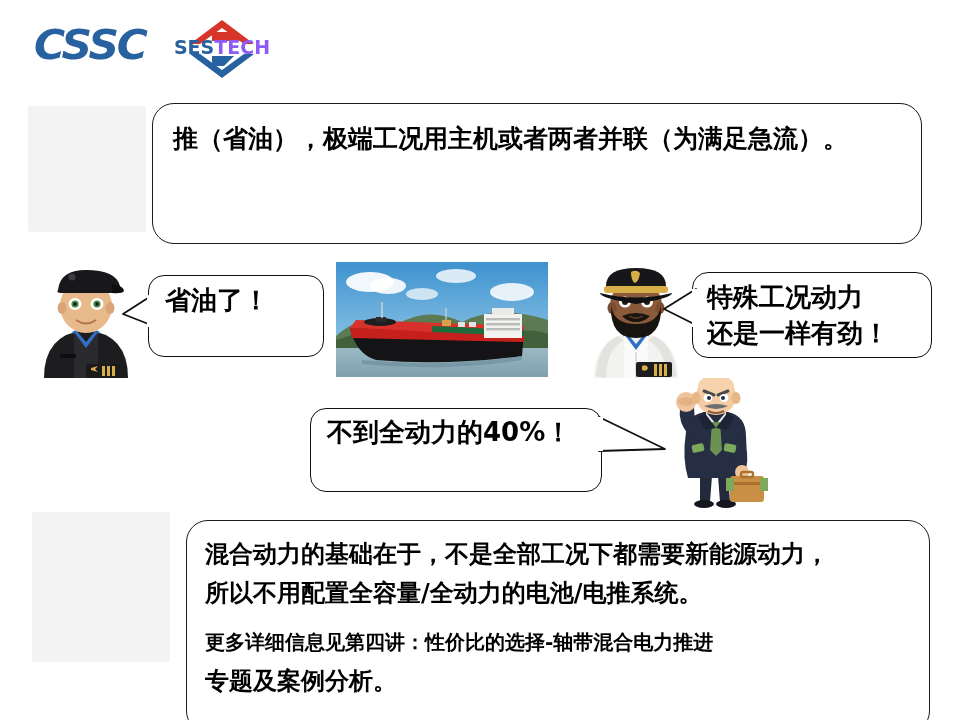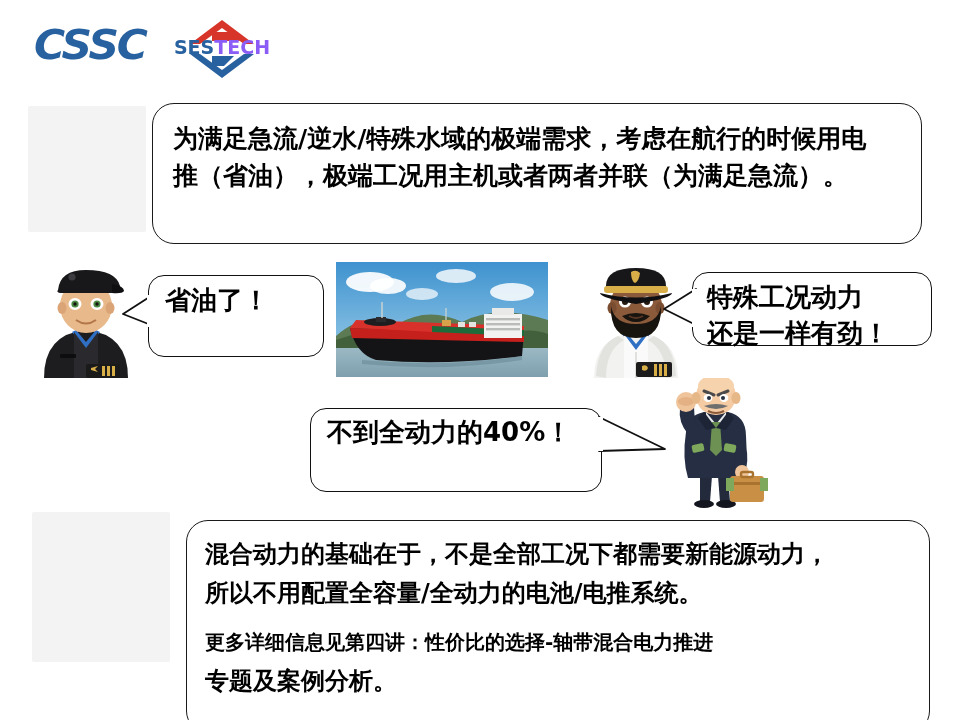--- a/index.html
+++ b/index.html
@@ -106,21 +106,20 @@
 
       <path d="M33 104 L59 98 L59 126 L33 126 Z" fill="#e8892a"></path>
       <path d="M85 104 L59 98 L59 126 L85 126 Z" fill="#f2a94f"></path>
       <line x1="59" y1="98" x2="59" y2="126" stroke="#b56516" stroke-width="2"></line>
       <ellipse cx="34" cy="114" rx="8" ry="10" fill="#fbd9b6"></ellipse>
       <ellipse cx="84" cy="114" rx="8" ry="10" fill="#fbd9b6"></ellipse>
     </svg>
   </div>
 
   <div class="tbox" style="left:152px;top:103px;width:770px;height:141px;padding:16px 18px 0 20px;">
-    <div class="line" style="font-size:25px;line-height:37px;letter-spacing:0px;">为满足急流/逆水/特殊水域的极端需求，考虑在航行的时候用电</div>
     <div class="line" style="font-size:25px;line-height:37px;letter-spacing:0px;">推（省油），极端工况用主机或者两者并联（为满足急流）。</div>
   </div>
 
   <div class="avatar" style="left:34px;top:258px;width:104px;height:120px;">
     <svg width="104" height="120" viewBox="0 0 104 120">
 
       <path d="M10 120 Q10 76 52 72 Q94 76 94 120 Z" fill="#1d1d20"></path>
       <path d="M38 74 L52 92 L66 74 L62 72 L52 84 L42 72 Z" fill="#2f6fc4"></path>
       <path d="M40 74 L52 90 L64 74 L64 120 L40 120 Z" fill="#2a2a2e"></path>
       <rect x="26" y="96" width="16" height="4" rx="1" fill="#0d0d0f"></rect>
@@ -241,21 +240,21 @@
 
       <path d="M45 58 Q52 62 59 58" stroke="#5a3524" stroke-width="2" fill="none"></path>
 
       <path d="M22 28 Q22 10 52 10 Q82 10 82 28 L82 30 L22 30 Z" fill="#17171a"></path>
       <rect x="20" y="28" width="64" height="7" rx="3" fill="#d8ae49"></rect>
       <path d="M16 35 Q52 44 88 35 Q88 40 52 46 Q16 40 16 35 Z" fill="#101012"></path>
       <path d="M47 14 q5 -3 9 1 q-1 8 -5 10 q-4 -2 -4 -11 z" fill="#d8ae49"></path>
     </svg>
   </div>
 
-  <div class="bubble" style="left:692px;top:272px;width:240px;height:74px;">
+  <div class="bubble" style="left:692px;top:272px;width:240px;height:86px;">
     <svg class="tail" style="left:-30px;top:14px;" width="34" height="48" viewBox="0 0 34 48">
       <path d="M33 2 L1 22 L33 38 Z" fill="#ffffff" stroke="#111" stroke-width="1.8" stroke-linejoin="round"></path>
       <rect x="29" y="2" width="7" height="38" fill="#ffffff"></rect>
     </svg>
     <div style="padding:6px 0 0 14px;">
       <div class="bline" style="font-size:26px;line-height:36px;">特殊工况动力</div>
       <div class="bline" style="font-size:26px;line-height:36px;">还是一样有劲！</div>
     </div>
   </div>
 

